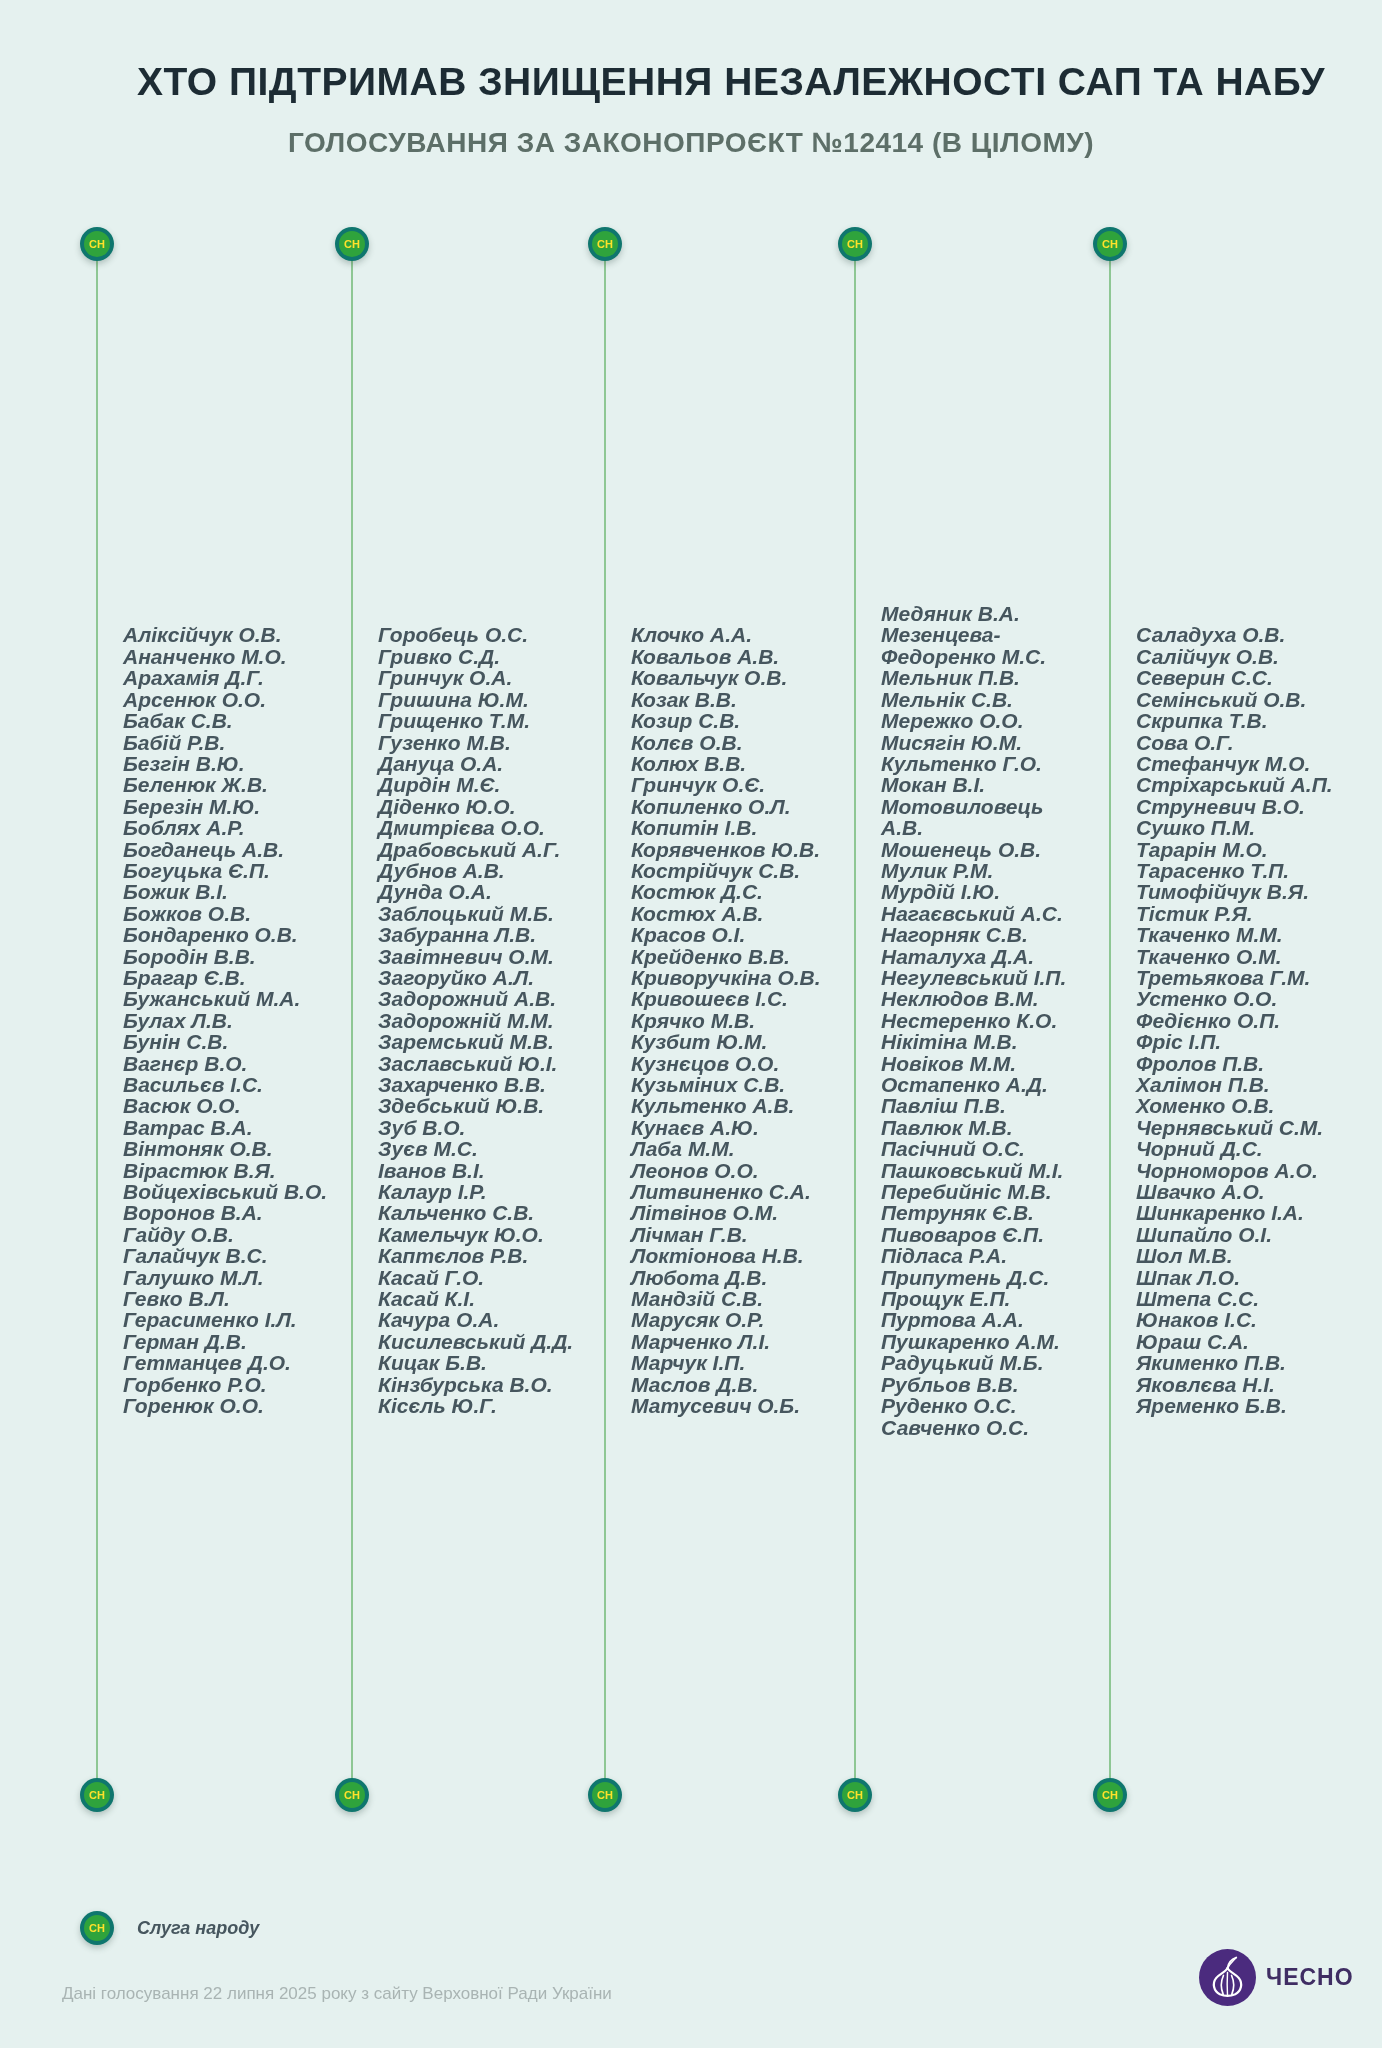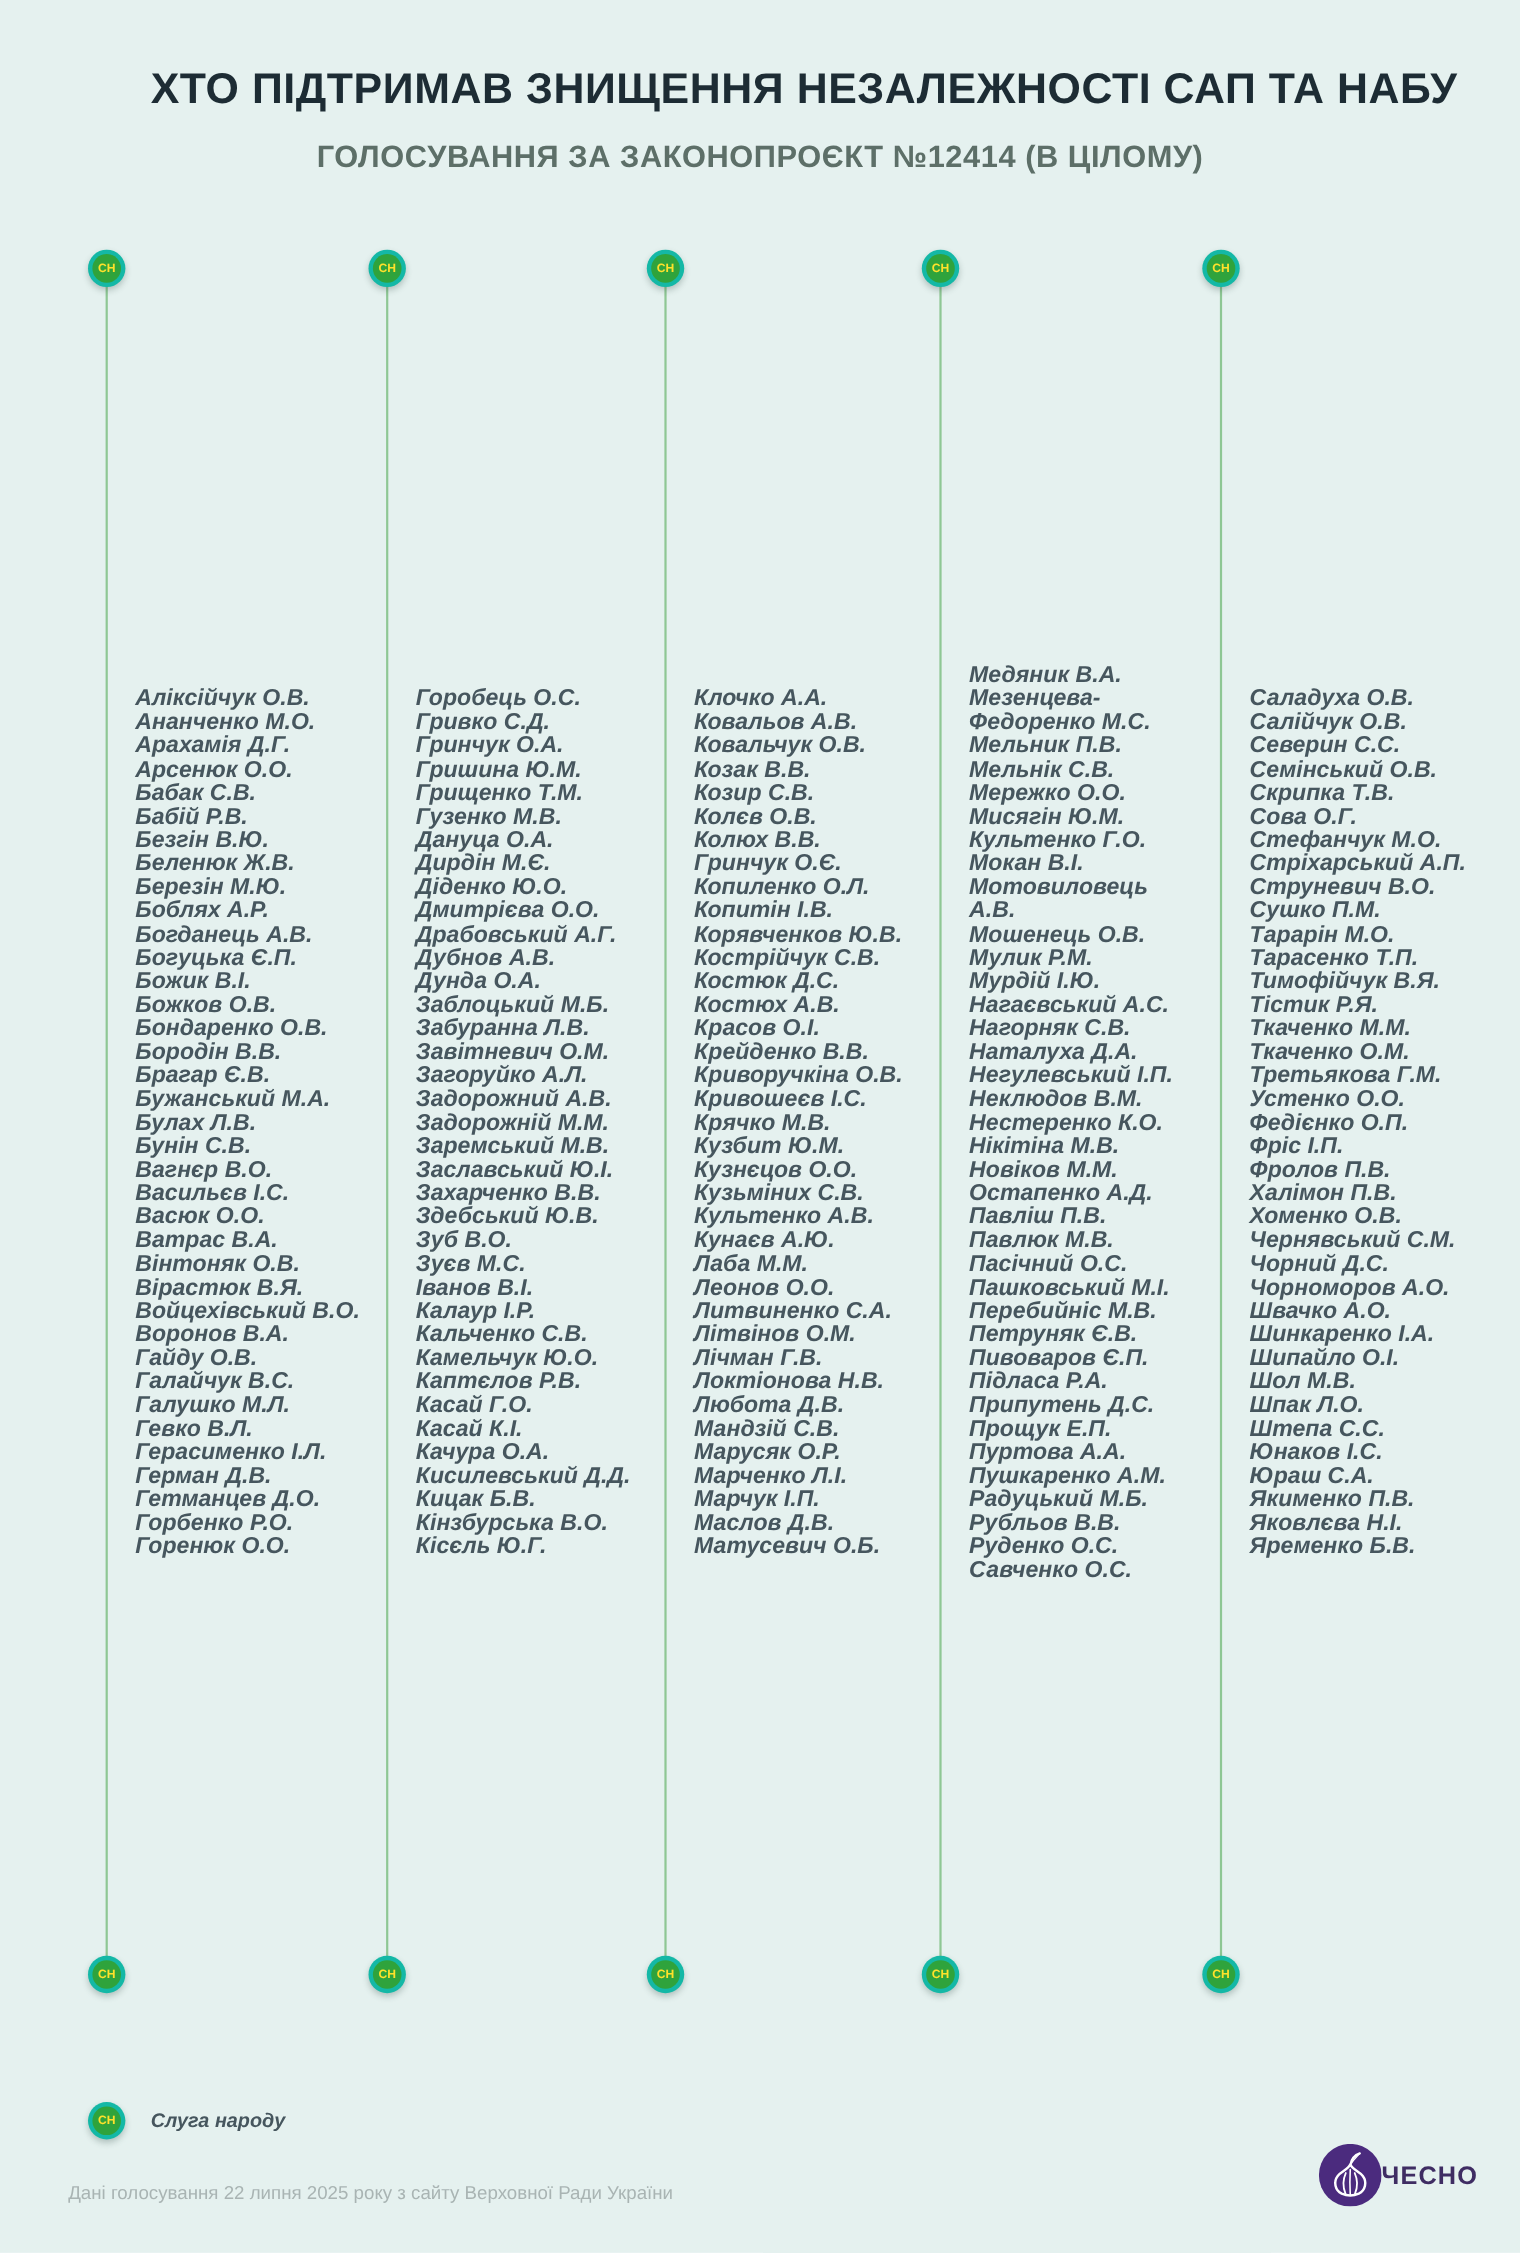--- a/index.html
+++ b/index.html
@@ -30,21 +30,21 @@
     font-size:28px;line-height:30px;font-weight:bold;color:var(--sub);
     letter-spacing:.5px;
   }
   .col{position:absolute;top:227px;height:1585px;width:250px;}
   .col .vline{
     position:absolute;left:16px;top:18px;bottom:18px;width:2px;
     background:var(--line-green);opacity:.65;
   }
   .cap{
     position:absolute;left:0;width:34px;height:34px;border-radius:50%;
-    background:#14b8a6;box-shadow:0 3px 6px rgba(40,70,60,.28);
+    background:#0f766e;box-shadow:0 3px 6px rgba(40,70,60,.28);
     display:flex;align-items:center;justify-content:center;
   }
   .cap.top{top:0;} .cap.bottom{bottom:0;}
   .cap-inner{
     width:26px;height:26px;border-radius:50%;background:var(--green);
     color:var(--badge-yellow);font-size:11px;font-weight:bold;
     display:flex;align-items:center;justify-content:center;letter-spacing:0;
   }
   .names{
     position:absolute;left:43px;top:0;height:100%;box-sizing:border-box;
@@ -64,21 +64,21 @@
   .legend-label{font-size:18px;font-weight:bold;color:var(--name);font-style:italic;}
   .footer-source{
     position:absolute;left:62px;top:1984px;font-size:17px;color:var(--muted);
   }
   .footer-contacts{
     position:absolute;top:1951px;right:196px;text-align:right;
     font-size:15px;line-height:18.5px;color:var(--muted);
   }
   .brand{
     position:absolute;left:1199px;top:1949px;
-    display:flex;align-items:center;
+    display:flex;align-items:center;gap:10px;
   }
   .brand-circle{width:57px;height:57px;display:block;}
   .brand-word{
     font-size:23px;font-weight:bold;color:var(--purple-dark);letter-spacing:1px;
   }
 </style>
 </head>
 <body>
 
 <div class="page">

